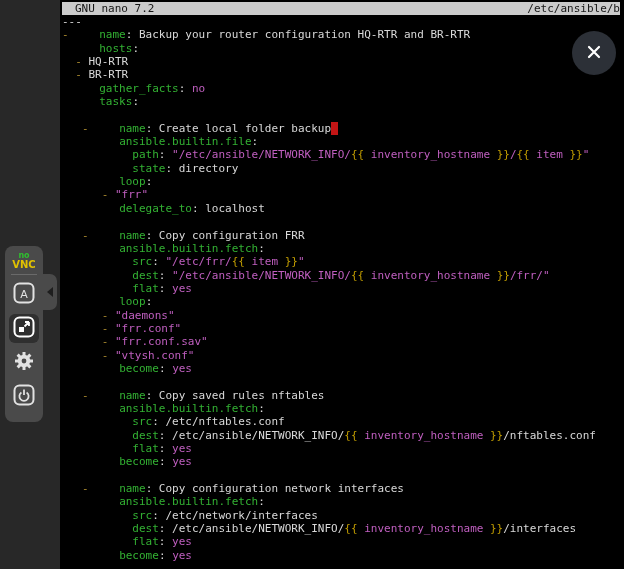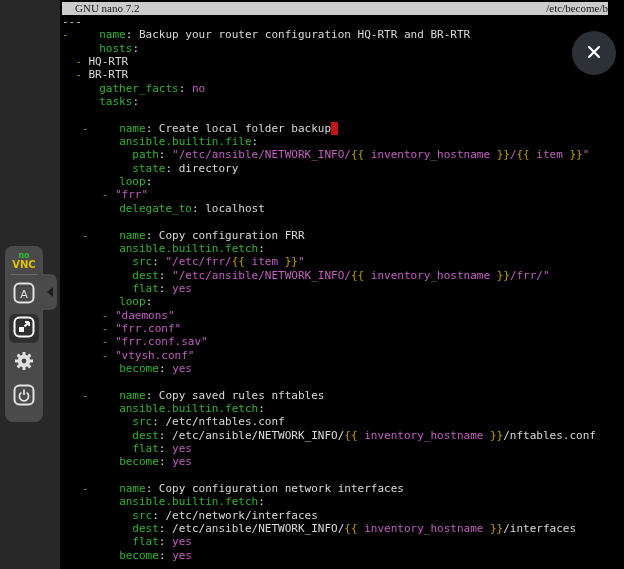--- a/index.html
+++ b/index.html
@@ -7,23 +7,23 @@
     position:relative;width:624px;height:569px;overflow:hidden;
     background:var(--page_bg,#282828);
     font-family:"DejaVu Sans Mono","Liberation Mono",monospace;
   }
   
   .terminal{
     position:absolute;left:60px;top:0;width:564px;height:569px;
     background:var(--terminal_bg,#000);
   }
   .titlebar{
-    position:absolute;left:2px;right:16px;top:2px;height:13px;
+    position:absolute;left:2px;right:4px;top:2px;height:13px;
     background:var(--titlebar_bg,#cbcbcb);color:var(--titlebar_fg,#151515);
-    font-size:11px;line-height:13px;white-space:nowrap;overflow:hidden;font-family:Liberation Serif, serif;
+    font-size:11px;line-height:13px;white-space:nowrap;overflow:hidden;
   }
   .titlebar .tleft{position:absolute;left:13px;top:0;}
   .titlebar .tright{position:absolute;right:0;top:0;}
   .content{
     position:absolute;left:2px;top:15px;right:0;bottom:0;margin:0;
     font-size:11px;line-height:13.35px;overflow:hidden;
   }
   .line{white-space:pre;min-height:13.35px;}
   .w{color:var(--text,#d9d9d9);}
   .g{color:var(--key_green,#33b233);margin-left:24px;}
@@ -119,21 +119,21 @@
     </button>
   </aside>
 
   <div class="handle">
     <span class="tri"></span>
   </div>
 
   <main class="terminal">
     <div class="titlebar">
       <span class="tleft">GNU nano 7.2</span>
-      <span class="tright">/etc/become/b</span>
+      <span class="tright">/etc/ansible/b</span>
     </div>
     <pre class="content"><div class="line"><span class="w">---</span></div><div class="line"><span class="y">- </span><span class="g">name</span><span class="w">: Backup your router configuration HQ-RTR and BR-RTR</span></div><div class="line"><span class="w">  </span><span class="g">hosts</span><span class="w">:</span></div><div class="line"><span class="w">  </span><span class="y">- </span><span class="w">HQ-RTR</span></div><div class="line"><span class="w">  </span><span class="y">- </span><span class="w">BR-RTR</span></div><div class="line"><span class="w">  </span><span class="g">gather_facts</span><span class="w">: </span><span class="m">no</span></div><div class="line"><span class="w">  </span><span class="g">tasks</span><span class="w">:</span></div><div class="line"> </div><div class="line"><span class="w">   </span><span class="y">- </span><span class="g">name</span><span class="w">: Create local folder backup</span><span class="cur"> </span></div><div class="line"><span class="w">     </span><span class="g">ansible.builtin.file</span><span class="w">:</span></div><div class="line"><span class="w">       </span><span class="g">path</span><span class="w">: </span><span class="m">"/etc/ansible/NETWORK_INFO/</span><span class="j">{{</span><span class="m"> inventory_hostname </span><span class="j">}}</span><span class="m">/</span><span class="j">{{</span><span class="m"> item </span><span class="j">}}</span><span class="m">"</span></div><div class="line"><span class="w">       </span><span class="g">state</span><span class="w">: directory</span></div><div class="line"><span class="w">     </span><span class="g">loop</span><span class="w">:</span></div><div class="line"><span class="w">      </span><span class="y">- </span><span class="m">"frr"</span></div><div class="line"><span class="w">     </span><span class="g">delegate_to</span><span class="w">: localhost</span></div><div class="line"> </div><div class="line"><span class="w">   </span><span class="y">- </span><span class="g">name</span><span class="w">: Copy configuration FRR</span></div><div class="line"><span class="w">     </span><span class="g">ansible.builtin.fetch</span><span class="w">:</span></div><div class="line"><span class="w">       </span><span class="g">src</span><span class="w">: </span><span class="m">"/etc/frr/</span><span class="j">{{</span><span class="m"> item </span><span class="j">}}</span><span class="m">"</span></div><div class="line"><span class="w">       </span><span class="g">dest</span><span class="w">: </span><span class="m">"/etc/ansible/NETWORK_INFO/</span><span class="j">{{</span><span class="m"> inventory_hostname </span><span class="j">}}</span><span class="m">/frr/"</span></div><div class="line"><span class="w">       </span><span class="g">flat</span><span class="w">: </span><span class="m">yes</span></div><div class="line"><span class="w">     </span><span class="g">loop</span><span class="w">:</span></div><div class="line"><span class="w">      </span><span class="y">- </span><span class="m">"daemons"</span></div><div class="line"><span class="w">      </span><span class="y">- </span><span class="m">"frr.conf"</span></div><div class="line"><span class="w">      </span><span class="y">- </span><span class="m">"frr.conf.sav"</span></div><div class="line"><span class="w">      </span><span class="y">- </span><span class="m">"vtysh.conf"</span></div><div class="line"><span class="w">     </span><span class="g">become</span><span class="w">: </span><span class="m">yes</span></div><div class="line"> </div><div class="line"><span class="w">   </span><span class="y">- </span><span class="g">name</span><span class="w">: Copy saved rules nftables</span></div><div class="line"><span class="w">     </span><span class="g">ansible.builtin.fetch</span><span class="w">:</span></div><div class="line"><span class="w">       </span><span class="g">src</span><span class="w">: /etc/nftables.conf</span></div><div class="line"><span class="w">       </span><span class="g">dest</span><span class="w">: /etc/ansible/NETWORK_INFO/</span><span class="j">{{</span><span class="m"> inventory_hostname </span><span class="j">}}</span><span class="w">/nftables.conf</span></div><div class="line"><span class="w">       </span><span class="g">flat</span><span class="w">: </span><span class="m">yes</span></div><div class="line"><span class="w">     </span><span class="g">become</span><span class="w">: </span><span class="m">yes</span></div><div class="line"> </div><div class="line"><span class="w">   </span><span class="y">- </span><span class="g">name</span><span class="w">: Copy configuration network interfaces</span></div><div class="line"><span class="w">     </span><span class="g">ansible.builtin.fetch</span><span class="w">:</span></div><div class="line"><span class="w">       </span><span class="g">src</span><span class="w">: /etc/network/interfaces</span></div><div class="line"><span class="w">       </span><span class="g">dest</span><span class="w">: /etc/ansible/NETWORK_INFO/</span><span class="j">{{</span><span class="m"> inventory_hostname </span><span class="j">}}</span><span class="w">/interfaces</span></div><div class="line"><span class="w">       </span><span class="g">flat</span><span class="w">: </span><span class="m">yes</span></div><div class="line"><span class="w">     </span><span class="g">become</span><span class="w">: </span><span class="m">yes</span></div></pre>
   </main>
 
   <button class="close-btn" aria-label="Close">
     <span>
       <svg width="18" height="18" viewBox="0 0 18 18">
         <path d="M4 4 L14 14 M14 4 L4 14" stroke="#ffffff" stroke-width="2.2" stroke-linecap="round"></path>
       </svg>
     </span>

